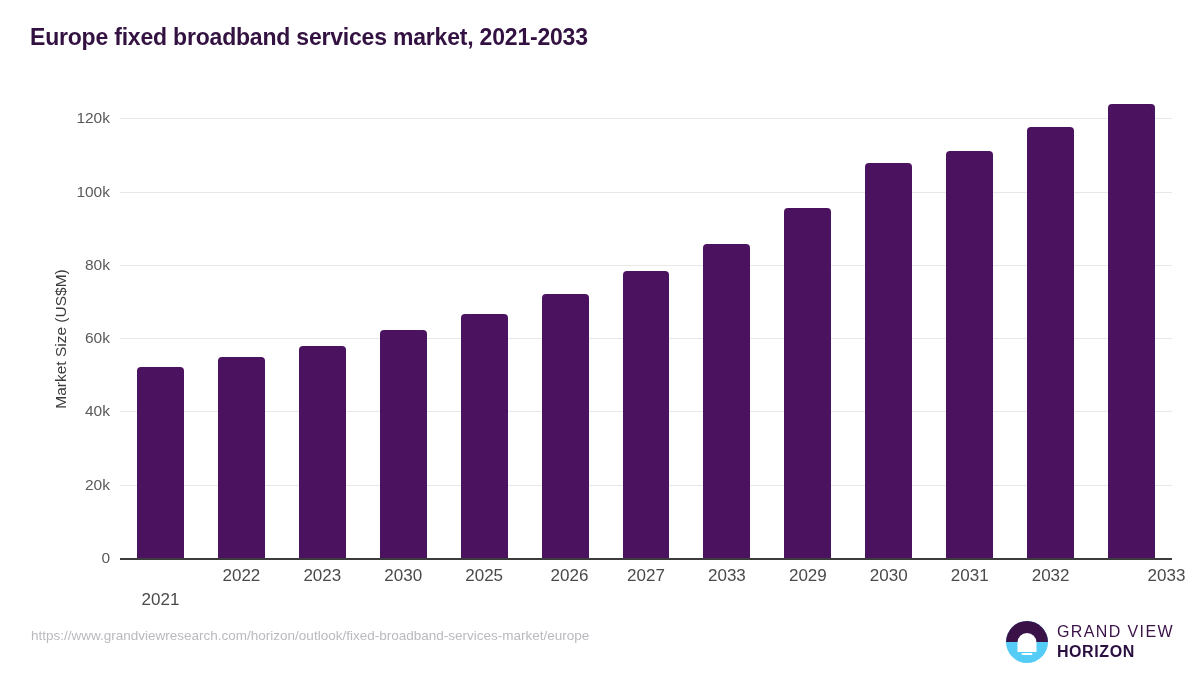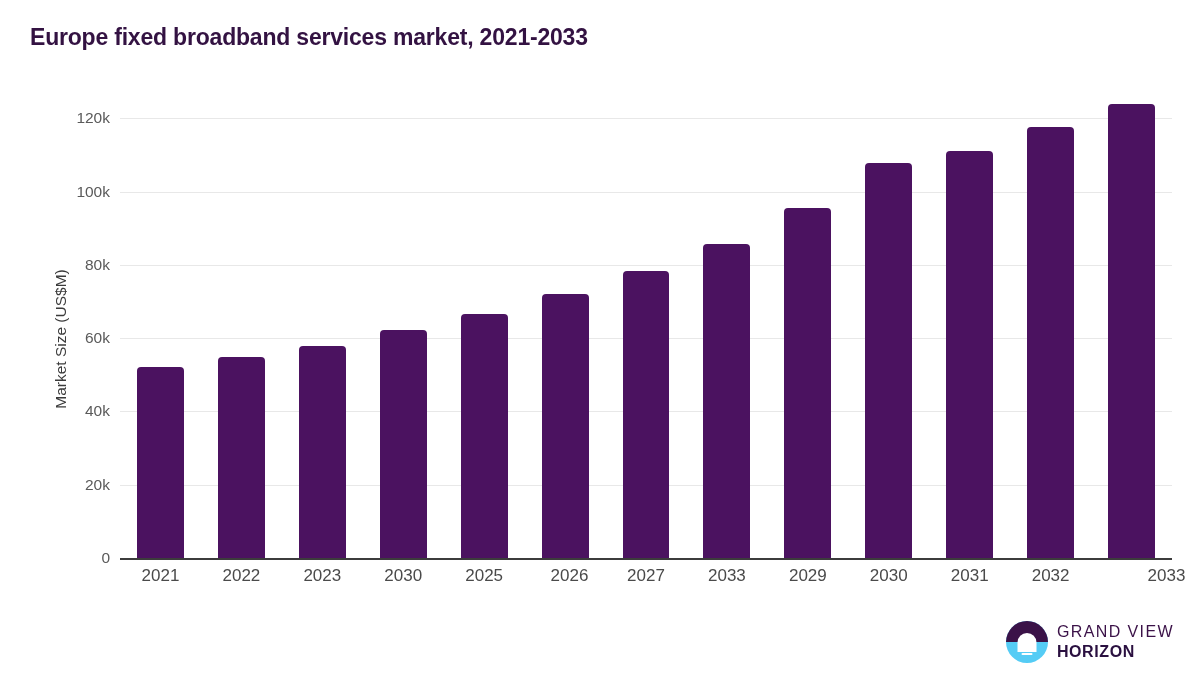--- a/index.html
+++ b/index.html
@@ -238,37 +238,38 @@
           <div class="bar" title="2029: 95400" style="left: 664.378px; width: 46.9354px; height: 349.546px; background: rgb(75, 18, 96);"></div>
           <div class="bar" title="2030: 107800" style="left: 745.302px; width: 46.9354px; height: 394.979px; background: rgb(75, 18, 96);"></div>
           <div class="bar" title="2031: 111000" style="left: 826.225px; width: 46.9354px; height: 406.704px; background: rgb(75, 18, 96);"></div>
           <div class="bar" title="2032: 117700" style="left: 907.148px; width: 46.9354px; height: 431.253px; background: rgb(75, 18, 96);"></div>
           <div class="bar" title="2033: 124000" style="left: 988.071px; width: 46.9354px; height: 454.336px; background: rgb(75, 18, 96);"></div>
         </div>
       <div class="axis-line"></div>
     </div>
 
     <div class="x-labels" id="xlabels">
-        <div class="x-label" style="left: 0px; width: 80.9231px;">2021</div>
+        <div class="x-label" style="left: 0px; width: 80.9231px; margin-top: 24px;">2021</div>
         <div class="x-label" style="left: 80.9231px; width: 80.9231px;">2022</div>
         <div class="x-label" style="left: 161.846px; width: 80.9231px;">2023</div>
         <div class="x-label" style="left: 242.769px; width: 80.9231px;">2030</div>
         <div class="x-label" style="left: 323.692px; width: 80.9231px;">2025</div>
         <div class="x-label" style="left: 409px; width: 80.9231px;">2026</div>
         <div class="x-label" style="left: 485.538px; width: 80.9231px;">2027</div>
         <div class="x-label" style="left: 566.462px; width: 80.9231px;">2033</div>
         <div class="x-label" style="left: 647.385px; width: 80.9231px;">2029</div>
         <div class="x-label" style="left: 728.308px; width: 80.9231px;">2030</div>
         <div class="x-label" style="left: 809.231px; width: 80.9231px;">2031</div>
         <div class="x-label" style="left: 890.154px; width: 80.9231px;">2032</div>
         <div class="x-label" style="left: 1006px; width: 80.9231px;">2033</div>
       </div>
 
   </div>
 
+  <div class="source-url">https://www.grandviewresearch.com/horizon/outlook/fixed-broadband-services-market/europe</div>
 
   <div class="logo">
     <div class="logo-mark">
       <div class="top-half"></div>
       <div class="dome"></div>
       <div class="ray ray1"></div>
       <div class="ray ray2"></div>
     </div>
     <div class="logo-text">
       <div class="line1">GRAND VIEW</div>

